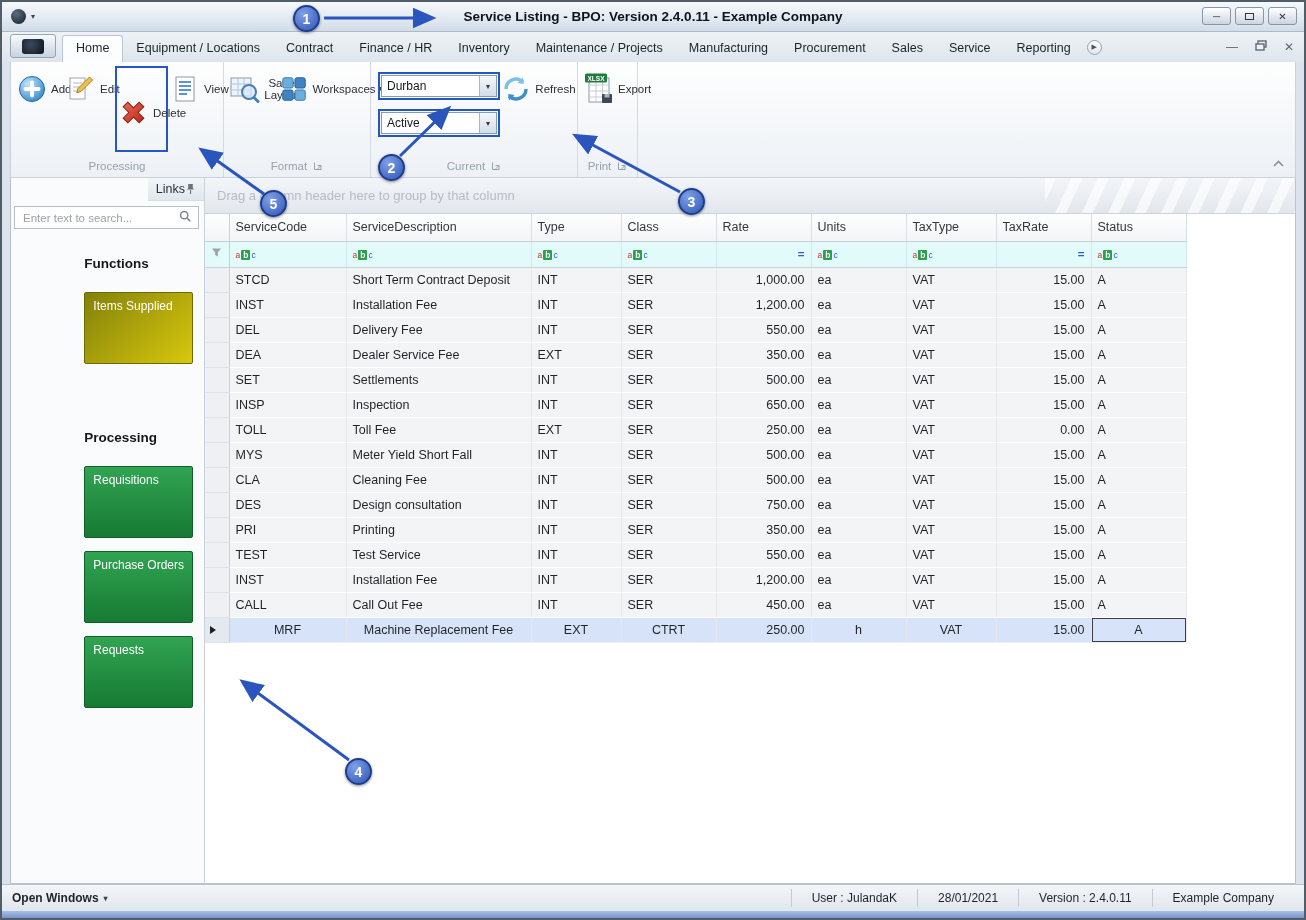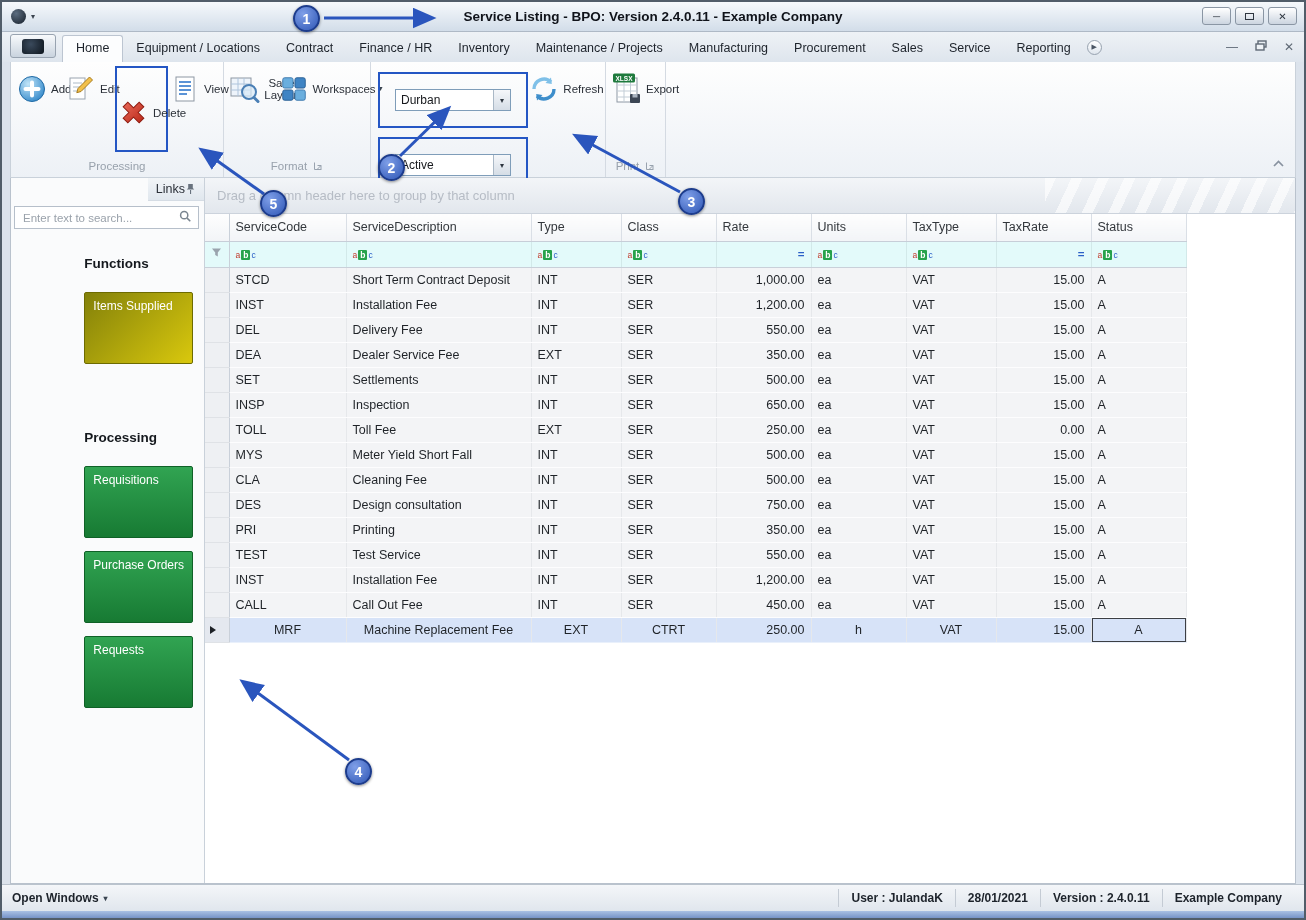--- a/index.html
+++ b/index.html
@@ -52,21 +52,21 @@
   .rgroup-label { height:22px; display:flex; align-items:center; justify-content:center; gap:6px;
     font-size:11.5px; color:#98a1ac; }
   .bigbtn { width:49px; display:flex; flex-direction:row; align-items:center; gap:3px; padding-top:7px;
     font-size:11.5px; color:#2b3038; text-align:center; }
   .bigbtn .blabel { line-height:12px; }
   .wide { width:68px;justify-content:center; }
   .icon32 { height:34px; display:flex; align-items:center; justify-content:center; }
   .hl-box { border:2px solid #2456c4; display:flex; align-self:stretch; margin:1px 1px 3px; }
   .wcaret { font-size:8px; color:#3a4450; line-height:6px; }
   .combo-col { display:flex; flex-direction:column; gap:9px; padding:7px 4px 0 2px; }
-  .hl-combo { border:2px solid #2456c4; padding:15px; }
+  .hl-combo { border:2px solid #2456c4; padding:1px; }
   .combo { width:116px; height:22px; border:1px solid #7f9db9; background:#fff; display:flex; align-items:center; }
   .cval { flex:1; padding-left:5px; font-size:12px; color:#16181c; }
   .cbtn { width:17px; height:100%; border-left:1px solid #aab8c6; background:linear-gradient(#f5f7fa,#d5dde6);
     display:flex; align-items:center; justify-content:center; font-size:8px; color:#2e3640; }
   .launcher { display:inline-flex; }
   .ribbon-collapse { position:absolute; right:10px; bottom:5px; }
 
   
   .main { flex:1; margin:0 8px; display:flex; min-height:0; border:1px solid #b9c2cd; border-top:none; background:#fff; }
   .sidebar { width:194px; flex:0 0 194px; background:#fafbfc; border-right:1px solid #c9d1da; display:flex; flex-direction:column;align-items:flex-end; }
@@ -111,21 +111,21 @@
   .selarrow { display:inline-block; width:0; height:0; border-left:6px solid #1d2126;
     border-top:4.5px solid transparent; border-bottom:4.5px solid transparent; margin-left:4px; }
   th.filler, td.filler { background:#fff; border:none; }
 
   
   .statusbar { height:27px; background:linear-gradient(#f4f6f9,#e0e6ed); border-top:1px solid #bac3cd;
     display:flex; align-items:center; font-size:12px; color:#1d232b; padding:0 10px; flex:0 0 auto; }
   .sb-left { display:flex; align-items:center; gap:5px;font-weight:bold; }
   .sb-caret { font-size:8px; color:#3a4450; }
   .sb-right { margin-left:auto; display:flex; align-items:center; height:100%; }
-  .sb-item { padding:0 12px; border-left:1px solid #c4cbd4; display:flex; align-items:center; height:70%;font-weight:bold; }
+  .sb-item { padding:0 20px; border-left:1px solid #c4cbd4; display:flex; align-items:center; height:70%; }
   .bottomstrip { height:7px; background:linear-gradient(#a9c0e4,#7693c7); flex:0 0 auto; }
 
   
   .overlay { position:absolute; left:0; top:0; pointer-events:none; z-index:60; }
   .callout { position:absolute; width:27px; height:27px; border-radius:50%; z-index:70;
     background:radial-gradient(circle at 35% 30%, #7f9fe8, #2e56b5); border:2px solid #1d3c8c;
     color:#fff; font-weight:bold; font-size:14px; display:flex; align-items:center; justify-content:center;
     box-shadow:0 1px 3px rgba(0,0,0,.45); }
 </style>
 </head>

